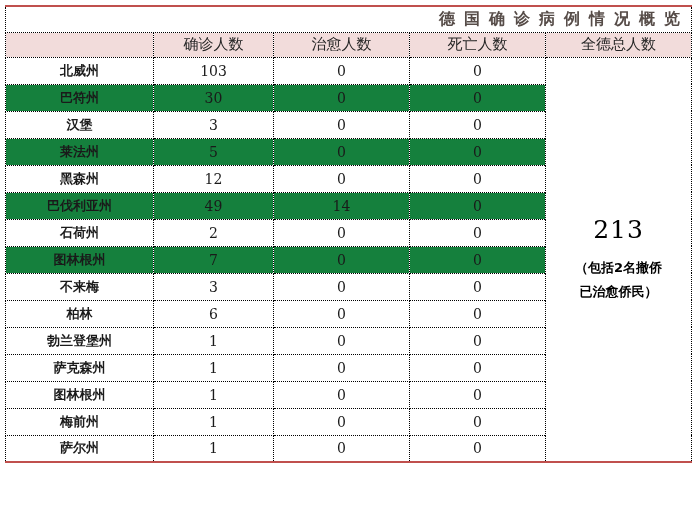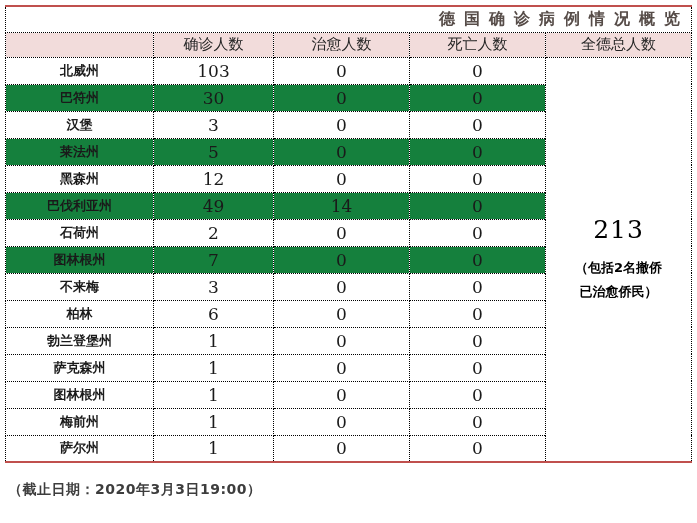--- a/index.html
+++ b/index.html
@@ -69,21 +69,21 @@
     background: #ffffff;
   }
   tr.data-row td.state-cell {
     font-weight: bold;
     font-size: 13px;
     color: #1a1a1a;
     text-align: center;
   }
   tr.data-row td.num-cell {
     font-family: "DejaVu Serif", "Liberation Serif", serif;
-    font-size: 17px;
+    font-size: 14px;
     color: #1a1a1a;
   }
   tr.data-row.shaded td:not(.total-cell) {
     background: #15803d;
   }
   td.total-cell {
     background: #ffffff;
     text-align: center;
     vertical-align: middle;
     border-bottom: 2px solid #000000;
@@ -226,14 +226,13 @@
         </tr>
         <tr class="data-row">
           <td class="state-cell">萨尔州</td>
           <td class="num-cell">1</td>
           <td class="num-cell">0</td>
           <td class="num-cell">0</td>
         </tr>
       </tbody>
   </table>
 
-  <div class="cutoff">（截止日期：2020年3月3日19:00）</div>
 </div>
 
 </body></html>

